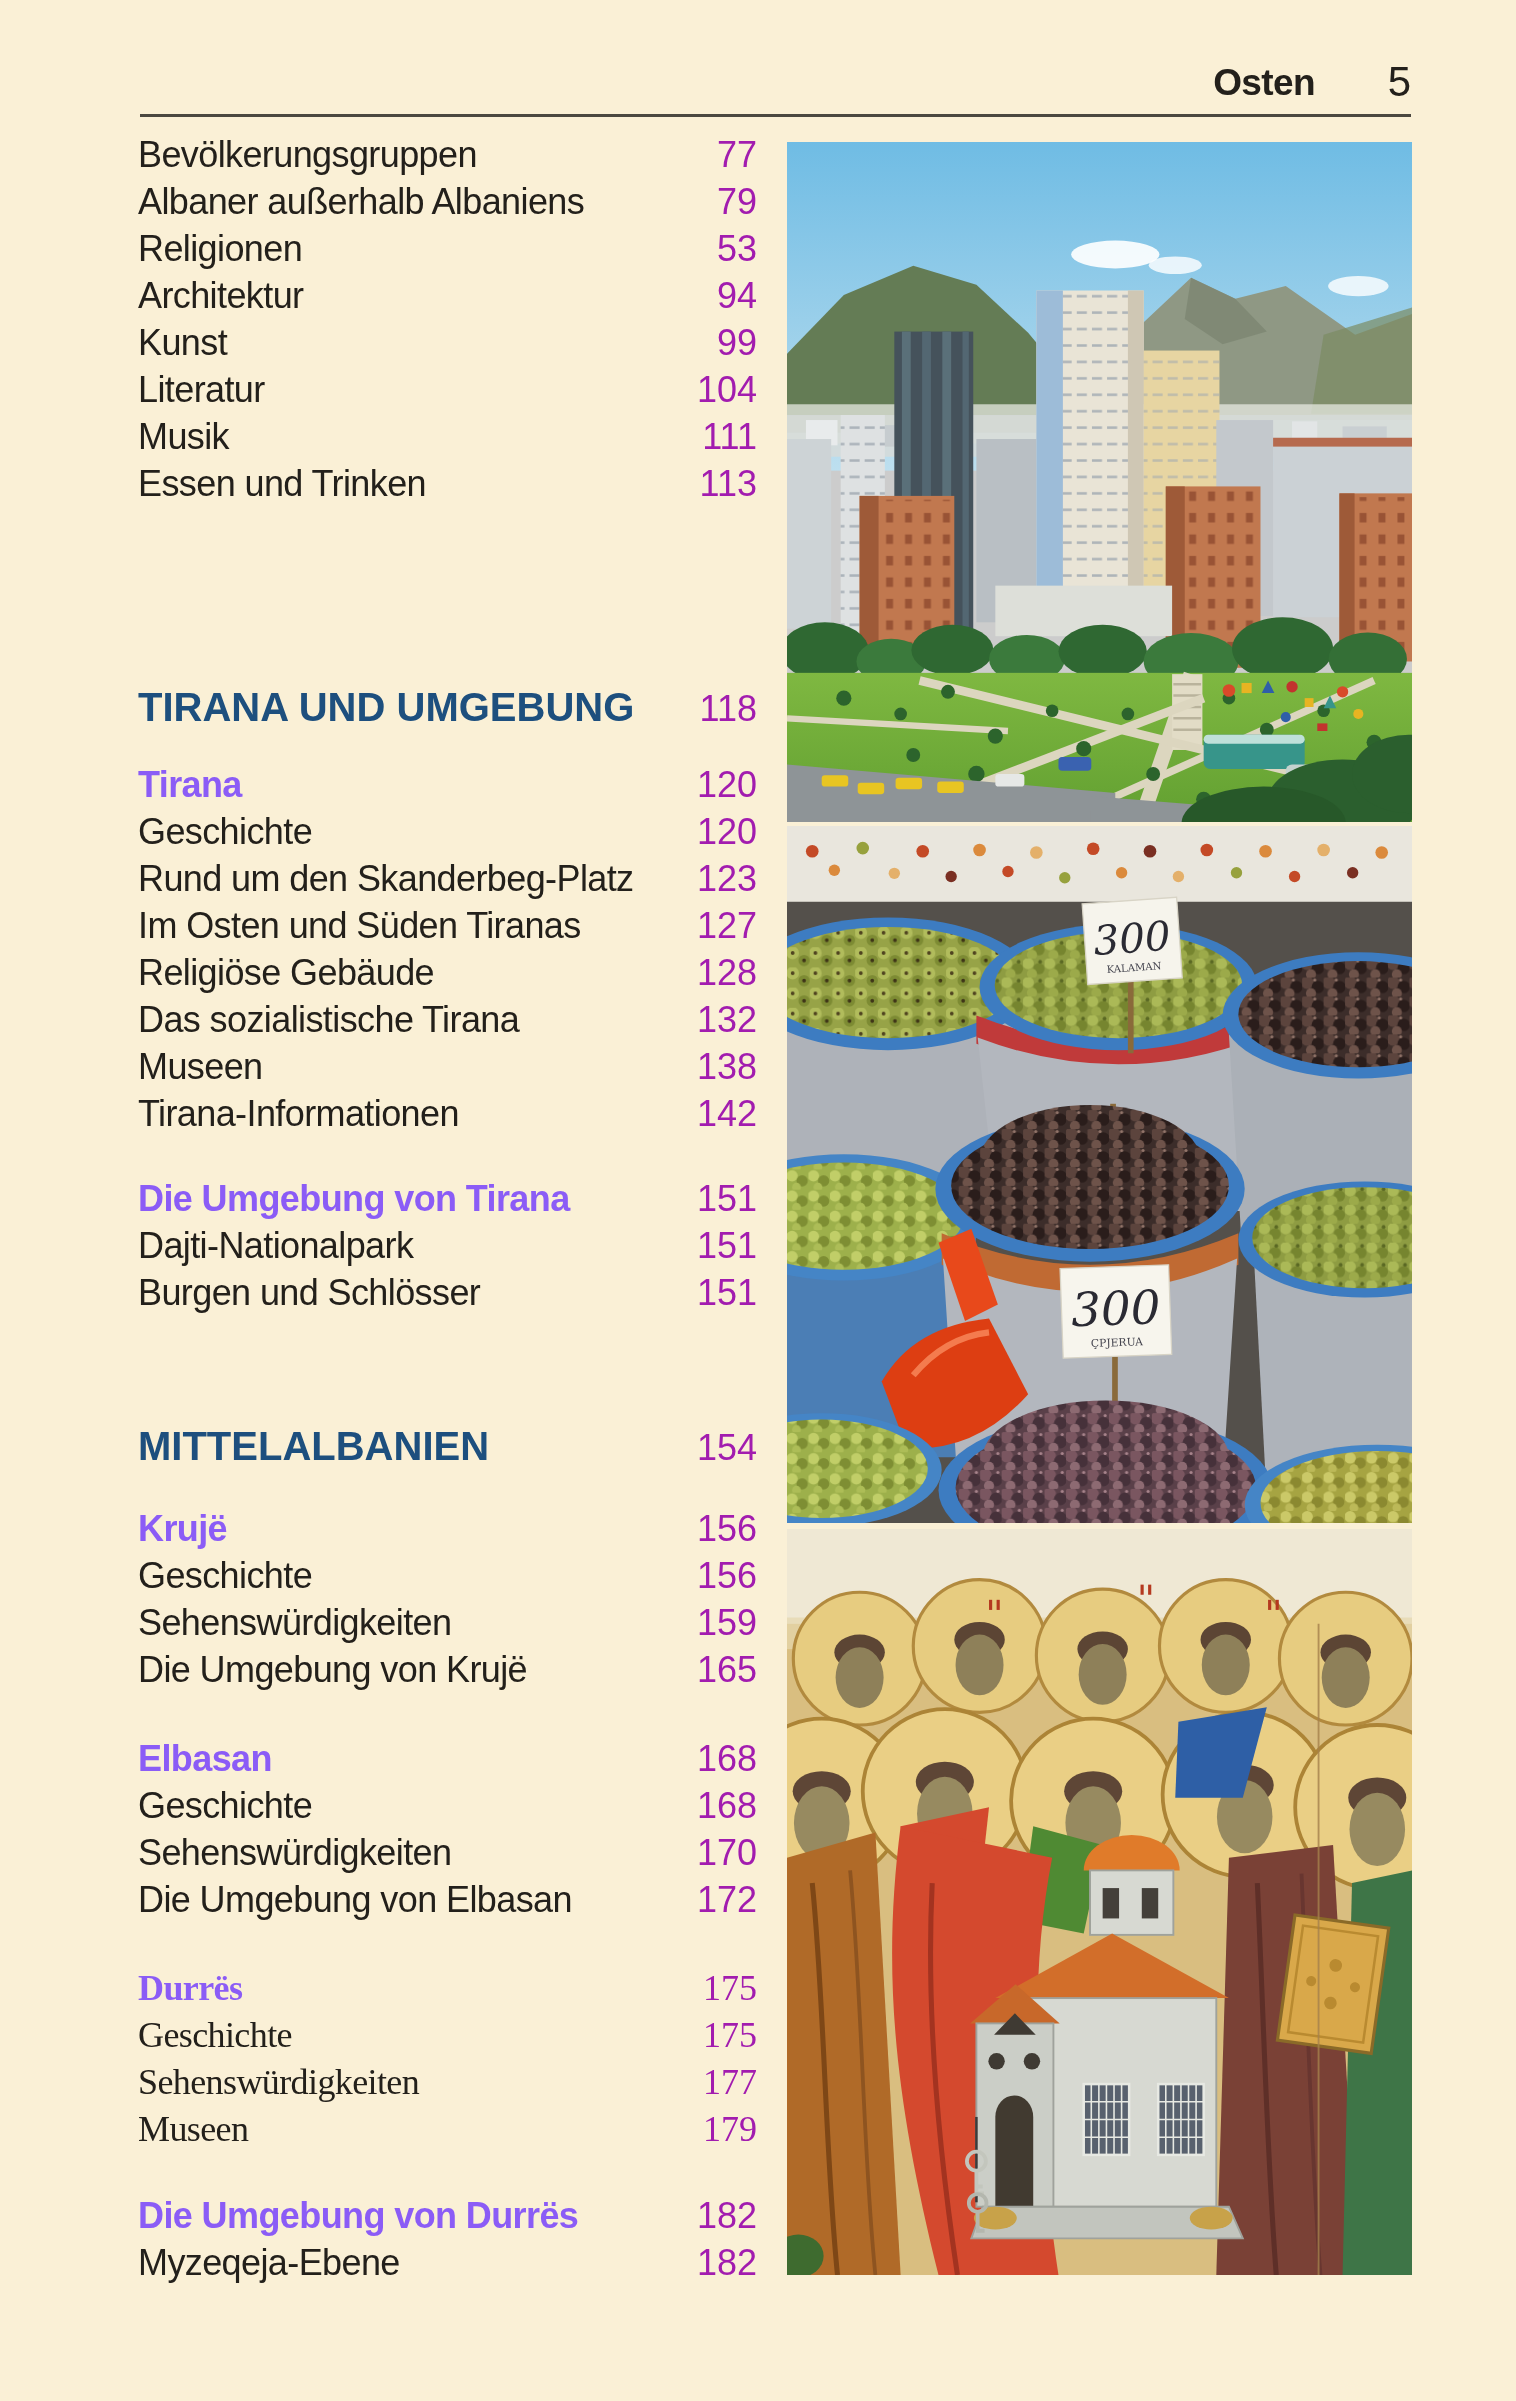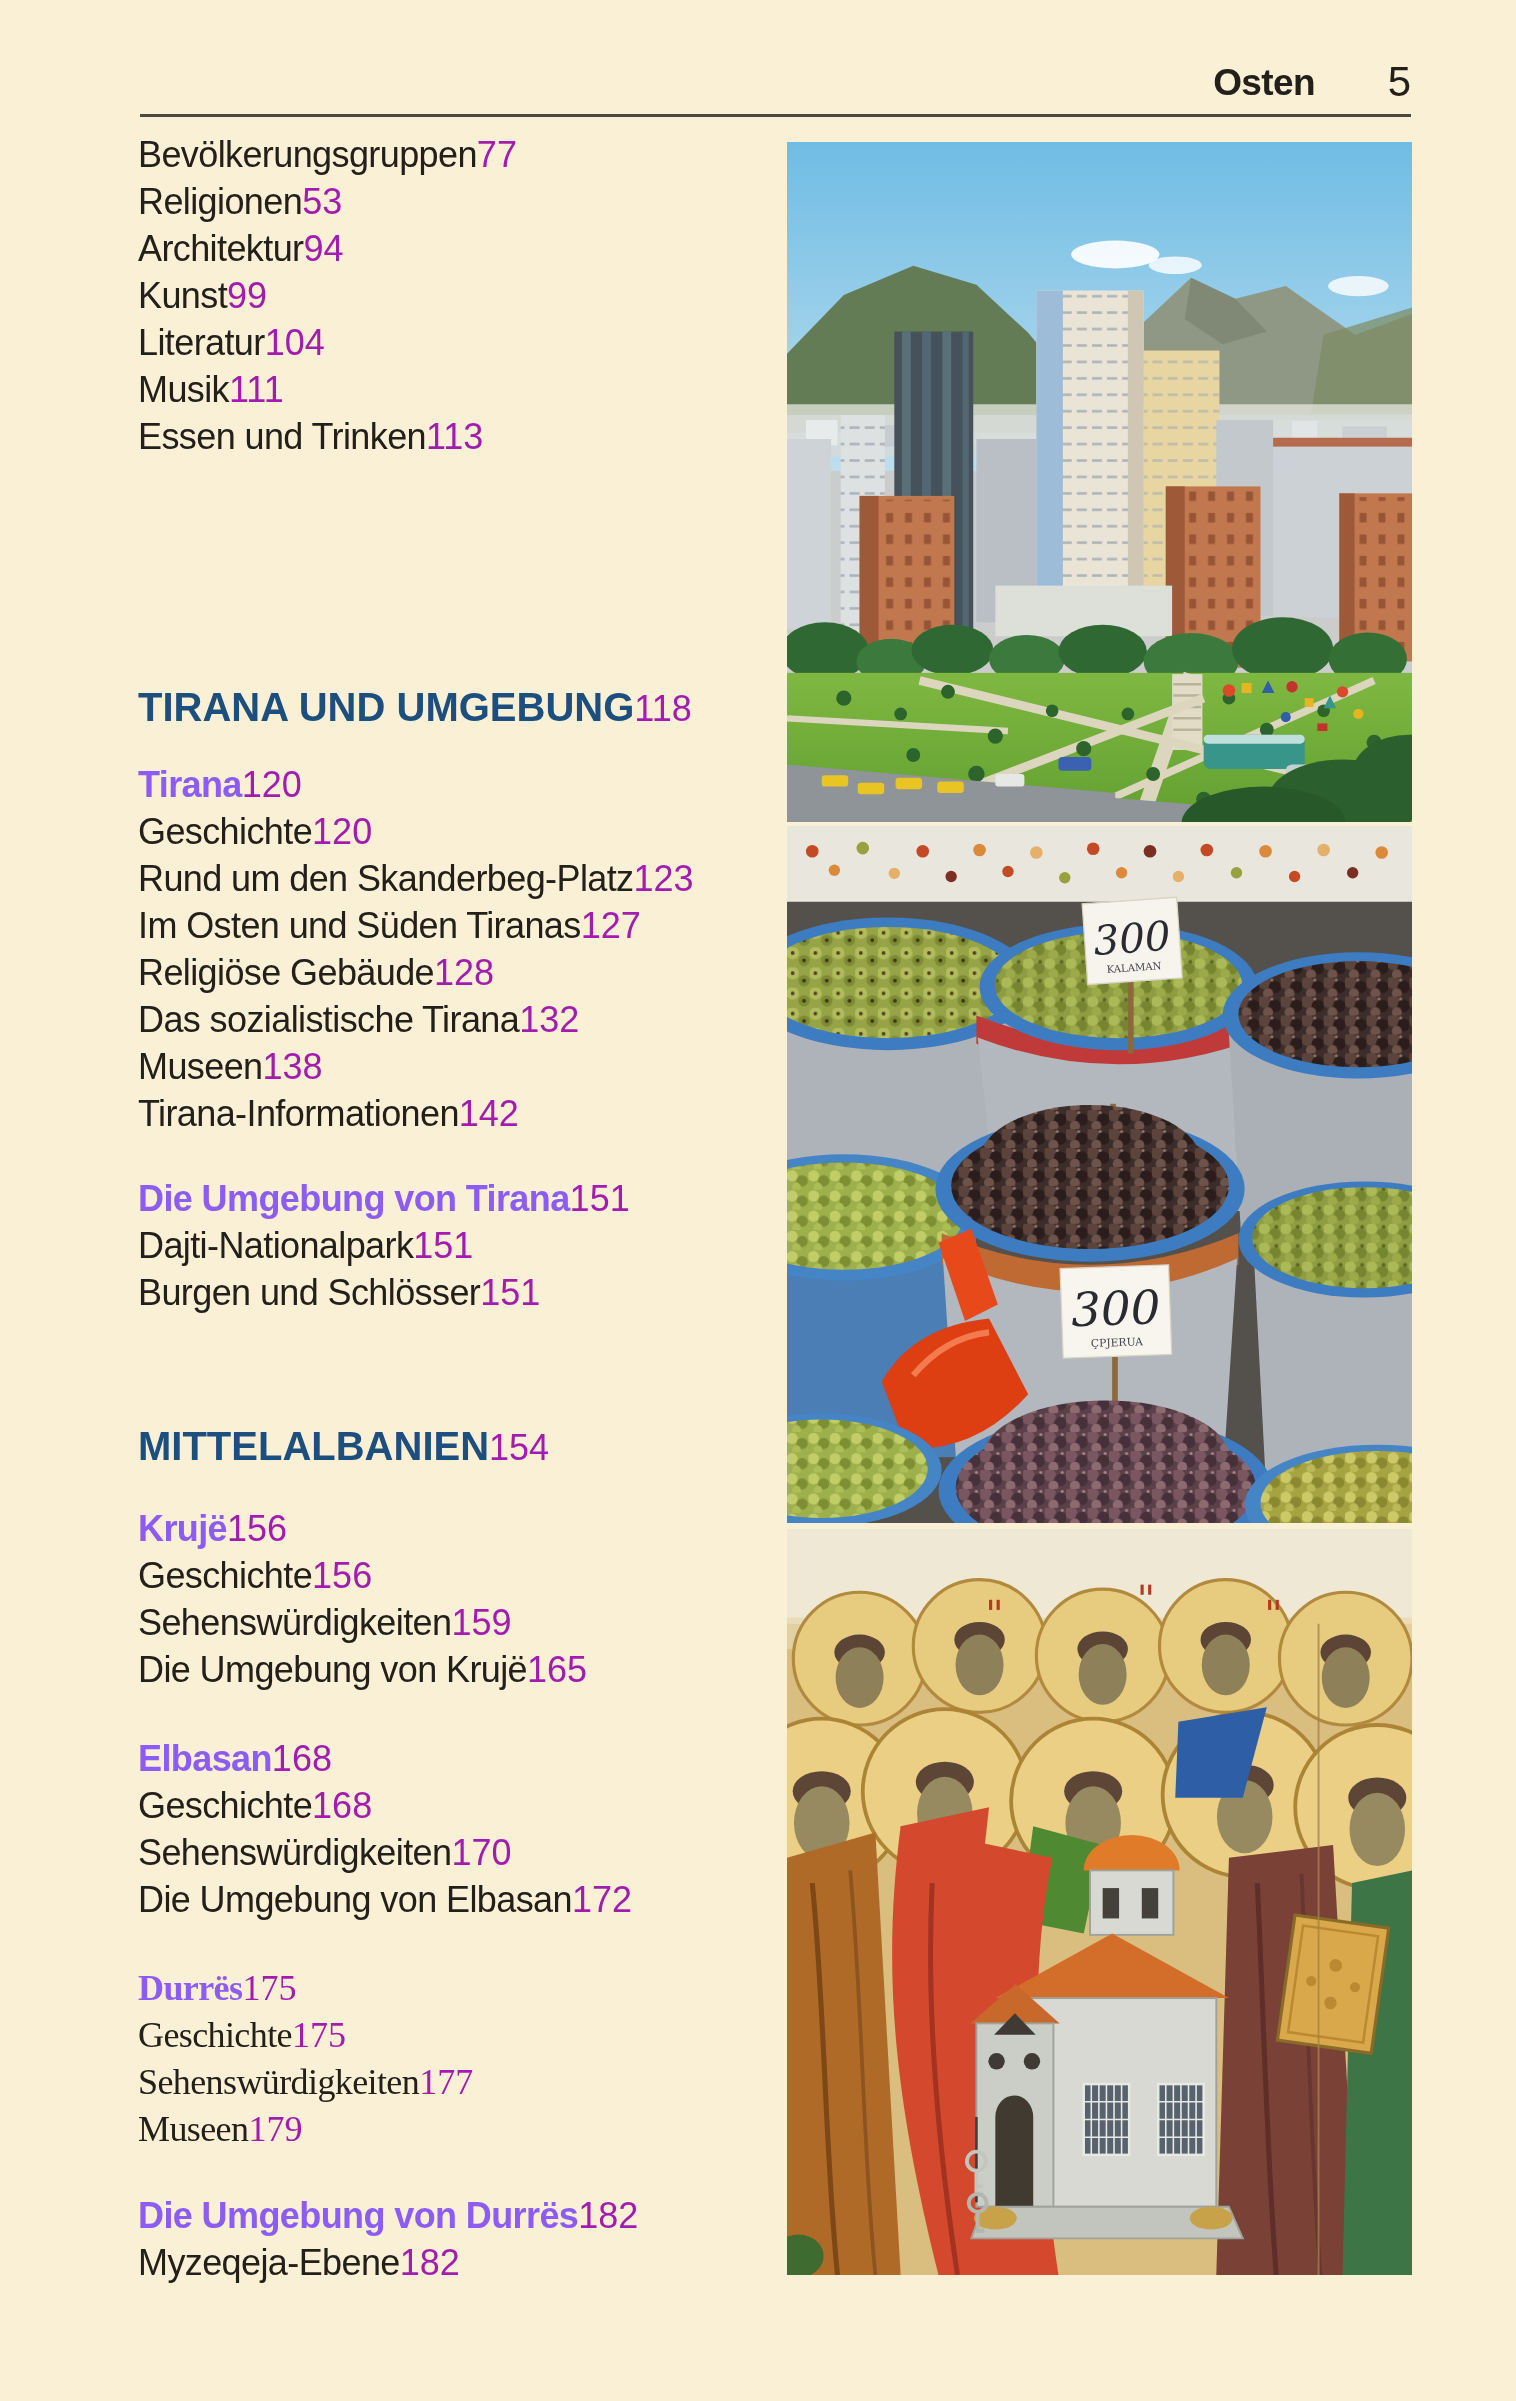--- a/index.html
+++ b/index.html
@@ -9,21 +9,21 @@
     font-family:"Liberation Sans", sans-serif;
     color:#23201B;
   }
   
   .hdr-title{position:absolute;top:62px;right:201px;font-size:37px;font-weight:bold;letter-spacing:-0.6px;}
   .hdr-page{position:absolute;top:58px;right:105px;font-size:42px;font-weight:400;}
   .hdr-rule{position:absolute;left:140px;right:105px;top:114px;height:3.2px;background:#4B4840;}
   
   #toc{position:absolute;left:138px;top:0;width:619px;height:2401px;}
   .toc-group{position:absolute;left:0;width:100%;}
-  .toc-row{display:flex;align-items:baseline;
+  .toc-row{display:flex;justify-content:space-between;align-items:baseline;
            line-height:47px;font-size:36px;letter-spacing:-0.6px;white-space:nowrap;}
   .toc-row .page{font-size:36px;color:#a21caf;letter-spacing:0;}
   .toc-row.red .label{color:#8b5cf6;font-weight:bold;}
   .toc-row.section{line-height:54px;}
   .toc-row.section .label{color:#1D4F7E;font-weight:bold;font-size:40px;letter-spacing:0;}
   
   .photo{position:absolute;left:787px;width:625px;overflow:hidden;background:#ccc;}
   #photo-city{top:142px;height:680px;}
   #photo-olives{top:826px;height:697px;}
   #photo-icons{top:1529px;height:746px;}
@@ -36,20 +36,24 @@
 
 <div class="hdr-title">Osten</div>
 <div class="hdr-page">5</div>
 <div class="hdr-rule"></div>
 
 <div id="toc">
     <div class="toc-group" style="top: 131px;">
       <div class="toc-row plain">
         <span class="label">Bevölkerungsgruppen</span>
         <span class="page">77</span>
+      </div>
+      <div class="toc-row plain">
+        <span class="label">Albaner außerhalb Albaniens</span>
+        <span class="page">79</span>
       </div>
       <div class="toc-row plain">
         <span class="label">Religionen</span>
         <span class="page">53</span>
       </div>
       <div class="toc-row plain">
         <span class="label">Architektur</span>
         <span class="page">94</span>
       </div>
       <div class="toc-row plain">

